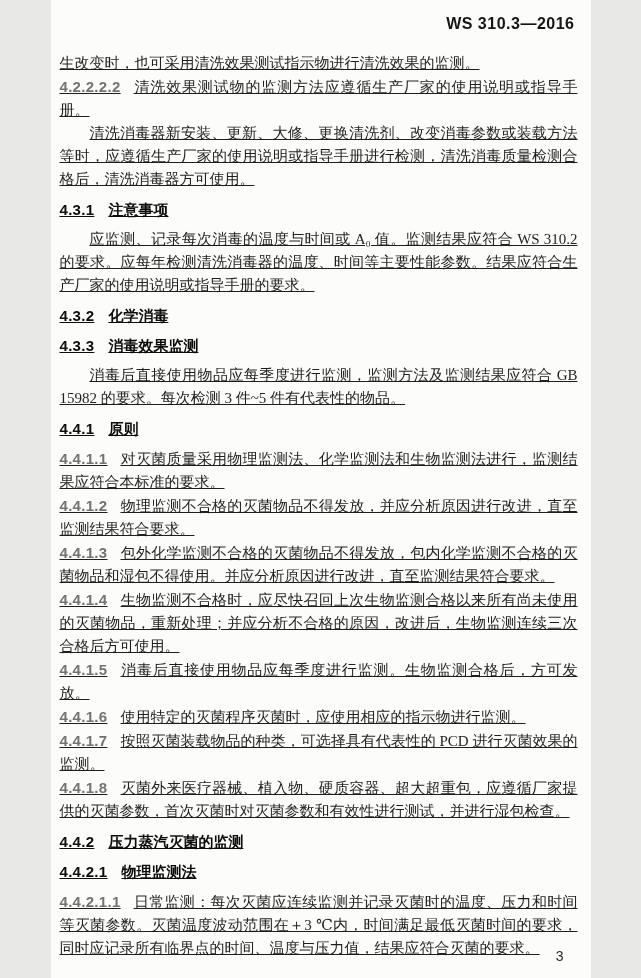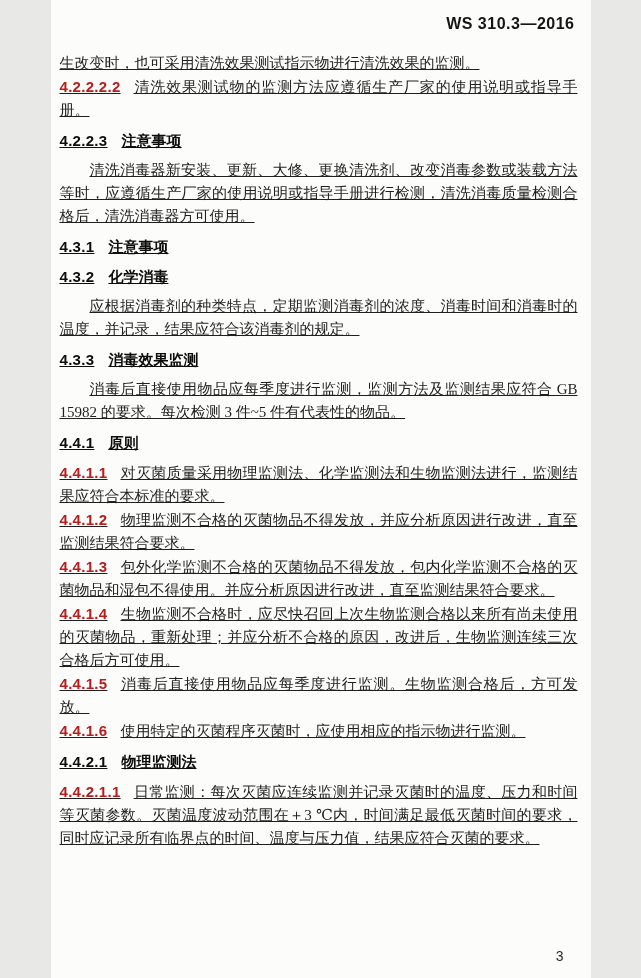--- a/index.html
+++ b/index.html
@@ -36,21 +36,21 @@
     font-family: "Liberation Sans", "DejaVu Sans", sans-serif;
     font-weight: bold;
     color: #0d0d0d;
     margin: 7px 0;
     text-align: left;
   }
   .block.heading .num { margin-right: 14px; letter-spacing: 0.3px; }
   .block.clause .num {
     font-family: "Liberation Sans", "DejaVu Sans", sans-serif;
     font-weight: bold;
-    color: #b91c1c;
+    color: #737373;
     margin-right: 13px;
     letter-spacing: 0.3px;
   }
   .block.para { text-indent: 2em; }
   .block.cont { text-indent: 0; }
   .page-number {
     position: absolute;
     right: 27px;
     bottom: 10px;
     font-family: "Liberation Sans", "DejaVu Sans", sans-serif;
@@ -64,31 +64,28 @@
 <div class="page">
 
   <div class="doc-header">WS 310.3—2016</div>
 
   <main id="doc">
 
   <p class="block cont">生改变时，也可采用清洗效果测试指示物进行清洗效果的监测。</p>
       <p class="block clause">
         <span class="num">4.2.2.2.2</span><span>清洗效果测试物的监测方法应遵循生产厂家的使用说明或指导手册。</span>
       </p>
-      <p class="block heading">
-        <span class="num">4.2.2.3</span><span>注意事项</span>
-      </p>
       <p class="block para">清洗消毒器新安装、更新、大修、更换清洗剂、改变消毒参数或装载方法等时，应遵循生产厂家的使用说明或指导手册进行检测，清洗消毒质量检测合格后，清洗消毒器方可使用。</p>
       <p class="block heading">
         <span class="num">4.3.1</span><span>注意事项</span>
       </p>
+      <p class="block para">应监测、记录每次消毒的温度与时间或 A₀ 值。监测结果应符合 WS 310.2 的要求。应每年检测清洗消毒器的温度、时间等主要性能参数。结果应符合生产厂家的使用说明或指导手册的要求。</p>
       <p class="block heading">
         <span class="num">4.3.2</span><span>化学消毒</span>
       </p>
-      <p class="block para">应根据消毒剂的种类特点，定期监测消毒剂的浓度、消毒时间和消毒时的温度，并记录，结果应符合该消毒剂的规定。</p>
       <p class="block heading">
         <span class="num">4.3.3</span><span>消毒效果监测</span>
       </p>
       <p class="block para">消毒后直接使用物品应每季度进行监测，监测方法及监测结果应符合 GB 15982 的要求。每次检测 3 件~5 件有代表性的物品。</p>
       <p class="block heading">
         <span class="num">4.4.1</span><span>原则</span>
       </p>
       <p class="block clause">
         <span class="num">4.4.1.1</span><span>对灭菌质量采用物理监测法、化学监测法和生物监测法进行，监测结果应符合本标准的要求。</span>
       </p>
@@ -100,20 +97,29 @@
       </p>
       <p class="block clause">
         <span class="num">4.4.1.4</span><span>生物监测不合格时，应尽快召回上次生物监测合格以来所有尚未使用的灭菌物品，重新处理；并应分析不合格的原因，改进后，生物监测连续三次合格后方可使用。</span>
       </p>
       <p class="block clause">
         <span class="num">4.4.1.5</span><span>消毒后直接使用物品应每季度进行监测。生物监测合格后，方可发放。</span>
       </p>
       <p class="block clause">
         <span class="num">4.4.1.6</span><span>使用特定的灭菌程序灭菌时，应使用相应的指示物进行监测。</span>
       </p>
+      <p class="block clause">
+        <span class="num">4.4.1.7</span><span>按照灭菌装载物品的种类，可选择具有代表性的 PCD 进行灭菌效果的监测。</span>
+      </p>
+      <p class="block clause">
+        <span class="num">4.4.1.8</span><span>灭菌外来医疗器械、植入物、硬质容器、超大超重包，应遵循厂家提供的灭菌参数，首次灭菌时对灭菌参数和有效性进行测试，并进行湿包检查。</span>
+      </p>
+      <p class="block heading">
+        <span class="num">4.4.2</span><span>压力蒸汽灭菌的监测</span>
+      </p>
       <p class="block heading">
         <span class="num">4.4.2.1</span><span>物理监测法</span>
       </p>
       <p class="block clause">
         <span class="num">4.4.2.1.1</span><span>日常监测：每次灭菌应连续监测并记录灭菌时的温度、压力和时间等灭菌参数。灭菌温度波动范围在＋3 ℃内，时间满足最低灭菌时间的要求，同时应记录所有临界点的时间、温度与压力值，结果应符合灭菌的要求。</span>
       </p>
     </main>
 
   <div class="page-number">3</div>
 

